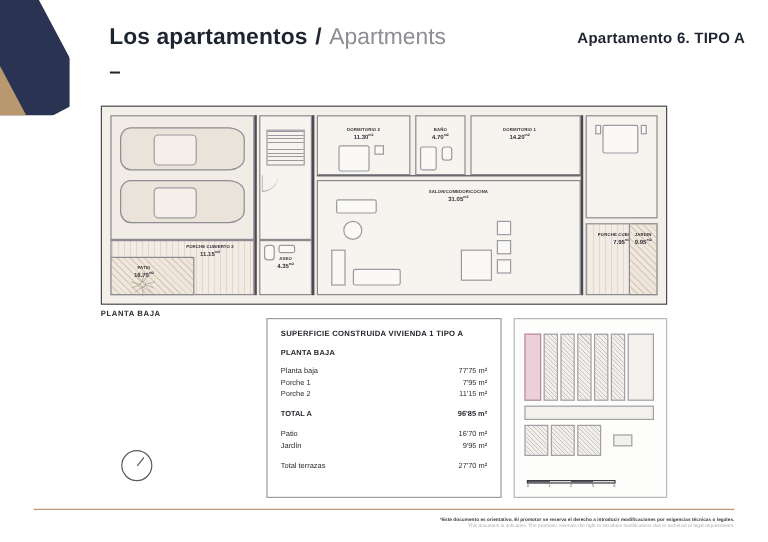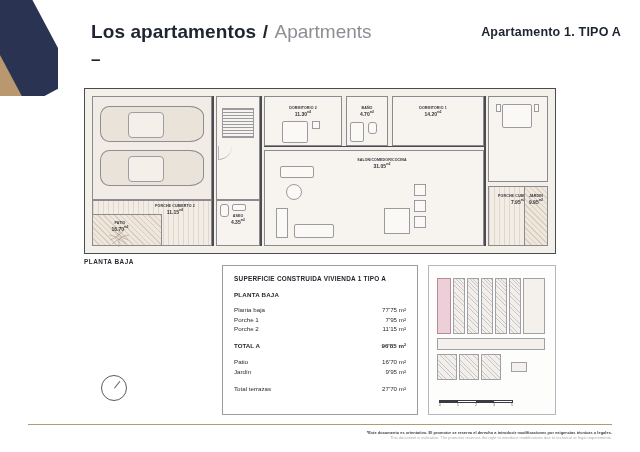--- a/index.html
+++ b/index.html
@@ -359,21 +359,21 @@
 <div class="header">
   <div class="title-block">
     <div>
       <span class="title-main">Los apartamentos</span>
       <span class="title-sep">/</span>
       <span class="title-sub">Apartments</span>
     </div>
     <div class="title-dash">–</div>
   </div>
   <div class="unit-block">
-    <div class="unit-es">Apartamento 1. TIPO A</div>
+    <div class="unit-es">Apartamento 6. TIPO A</div>
   </div>
 </div>
 
 <div class="plan-wrap">
   <div class="plan-outer"></div>
 
   <div class="room garage" style="left:8px; top:8px; width:120px; height:104px;"></div>
   <div class="car" style="left:16px; top:18px; width:104px; height:36px;"></div>
   <div class="car" style="left:16px; top:62px; width:104px; height:36px;"></div>
 

